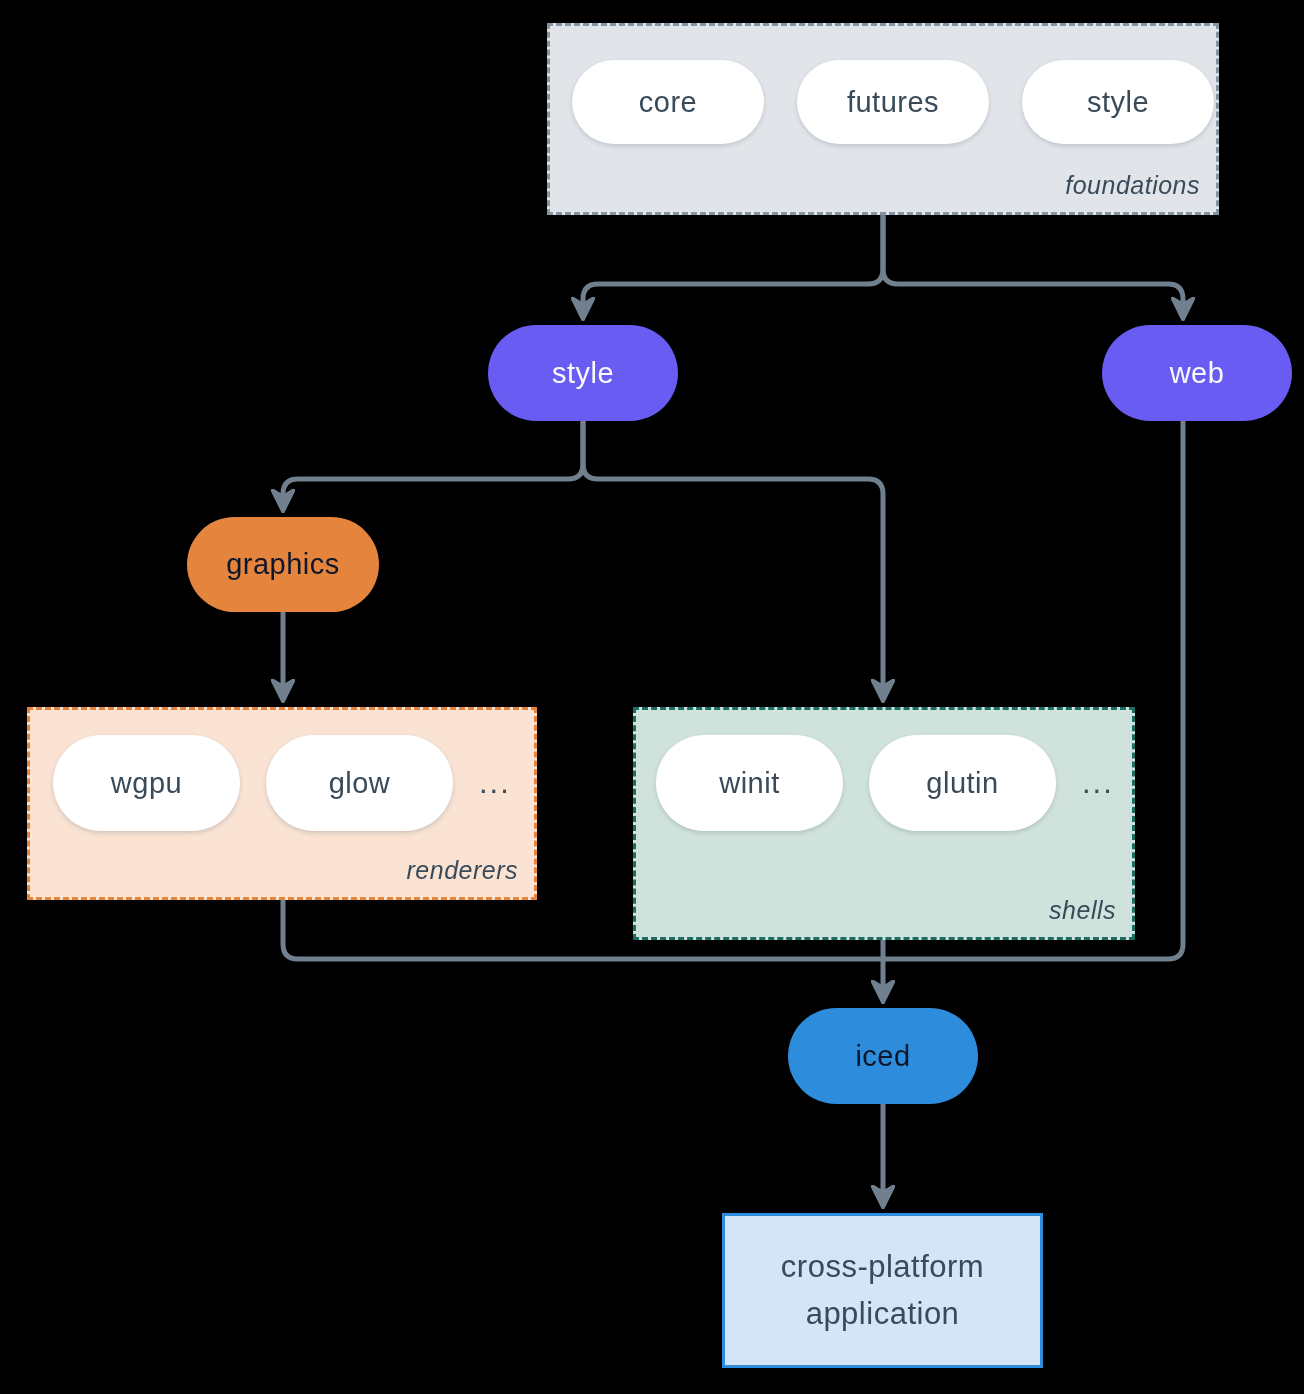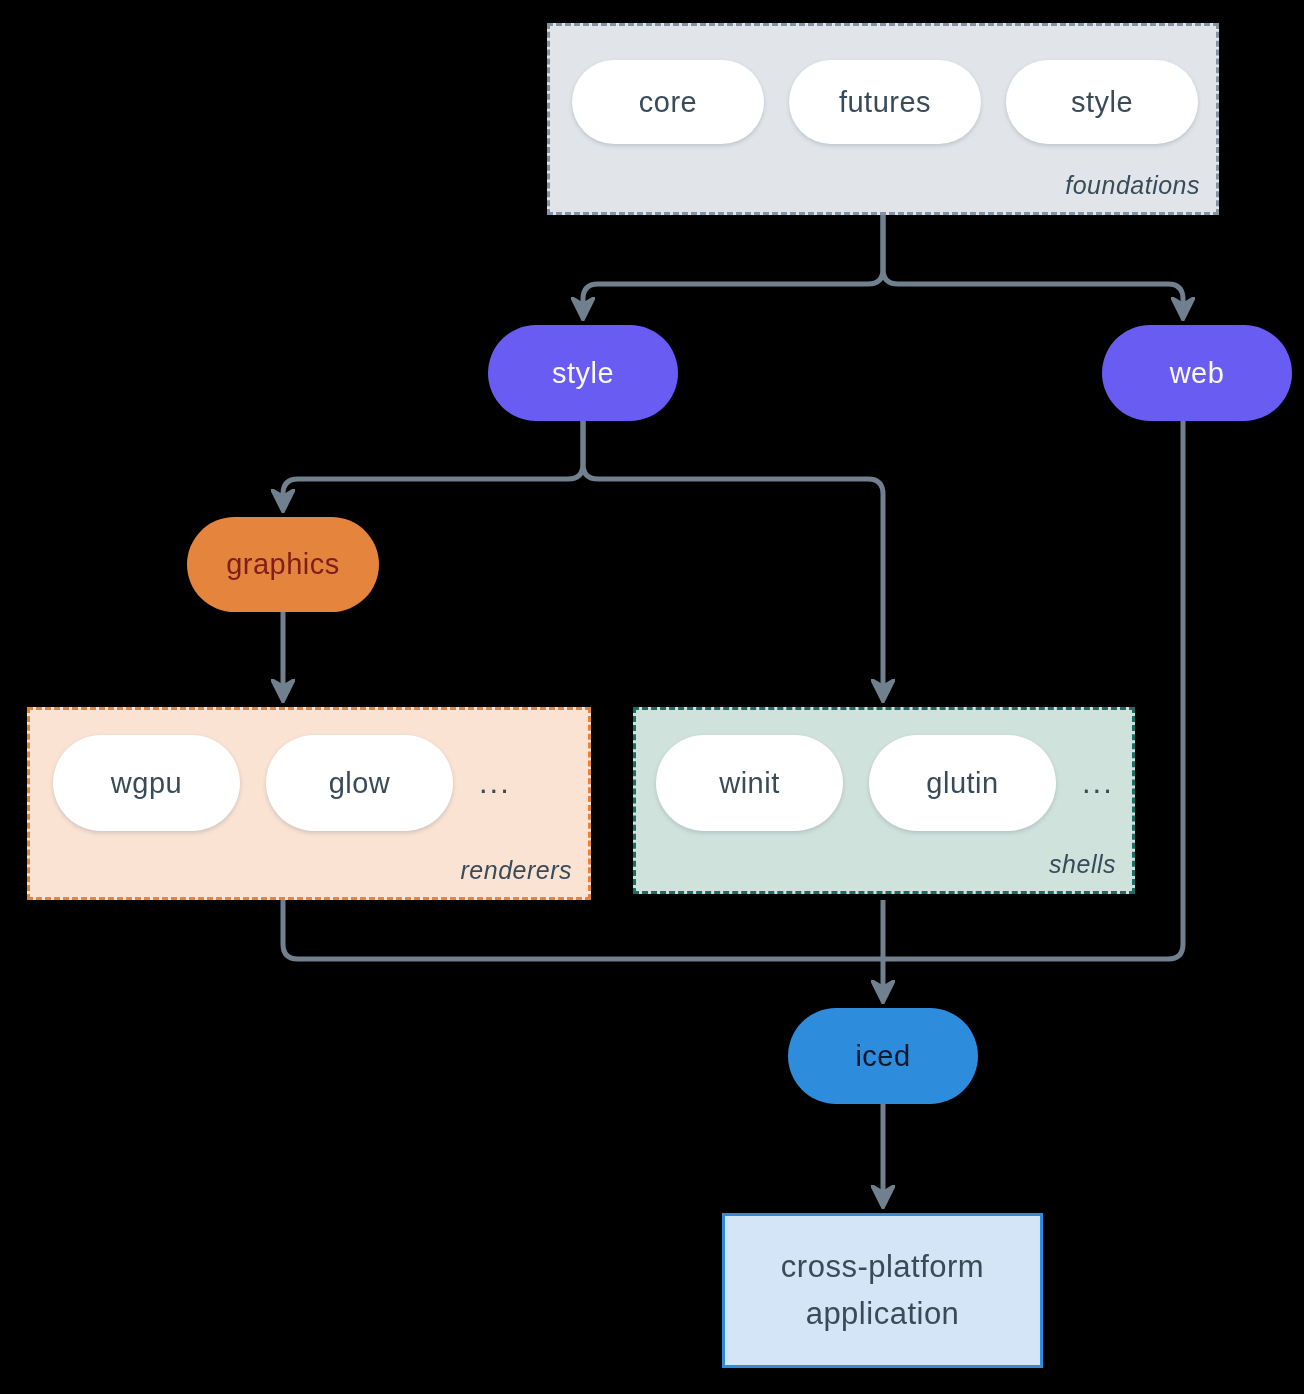--- a/index.html
+++ b/index.html
@@ -17,51 +17,51 @@
     position:absolute;
     display:flex;align-items:center;justify-content:center;
     border-radius:60px;
     font-size:29px;letter-spacing:.5px;
   }
   .pill.white{
     background:#ffffff;color:var(--ink,#394a59);
     box-shadow:0 2px 4px rgba(100,115,130,.28);
   }
   .pill.purple{background:var(--purple,#695cf3);color:#fafafa;}
-  .pill.orange{background:var(--orange,#e5843d);color:#7f1d1d;}
+  .pill.orange{background:var(--orange,#e5843d);color:#0f172a;}
   .pill.blue{background:var(--blue,#2d8cdb);color:#0f172a;text-align:center;}
 
   .group{
     position:absolute;box-sizing:border-box;
     display:flex;align-items:flex-start;
   }
   .group .row{display:flex;align-items:center;}
   .group-label{
     position:absolute;right:16px;bottom:12px;
     font-size:25px;color:var(--ink,#394a59);letter-spacing:.5px;font-style:italic;
   }
   .ellipsis{font-size:31px;color:var(--ink,#394a59);letter-spacing:2px;}
 
   .foundations{
     left:547px;top:23px;width:672px;height:192px;
     background:var(--foundations-fill,#e1e5e9);
     border:3px dashed var(--foundations-border,#8494a3);
     padding:34px 0 0 22px;
   }
-  .foundations .row{gap:25px;}
+  .foundations .row{gap:33px;}
   .foundations .pill{position:static;width:192px;height:84px;}
 
   .renderers{
-    left:27px;top:707px;width:564px;height:193px;
+    left:27px;top:707px;width:510px;height:193px;
     background:var(--renderers-fill,#fae3d3);
     border:3px dashed var(--orange,#e5843d);
     padding:25px 0 0 23px;
   }
   .shells{
-    left:633px;top:707px;width:502px;height:187px;
+    left:633px;top:707px;width:502px;height:233px;
     background:var(--shells-fill,#d0e2dc);
     border:3px dashed var(--shells-border,#1d6e62);
     padding:25px 0 0 20px;
   }
   .renderers .row,.shells .row{gap:26px;}
   .renderers .pill,.shells .pill{position:static;width:187px;height:96px;}
 
   .node-native{left:488px;top:325px;width:190px;height:96px;}
   .node-web{left:1102px;top:325px;width:190px;height:96px;}
   .node-graphics{left:187px;top:517px;width:192px;height:95px;}

